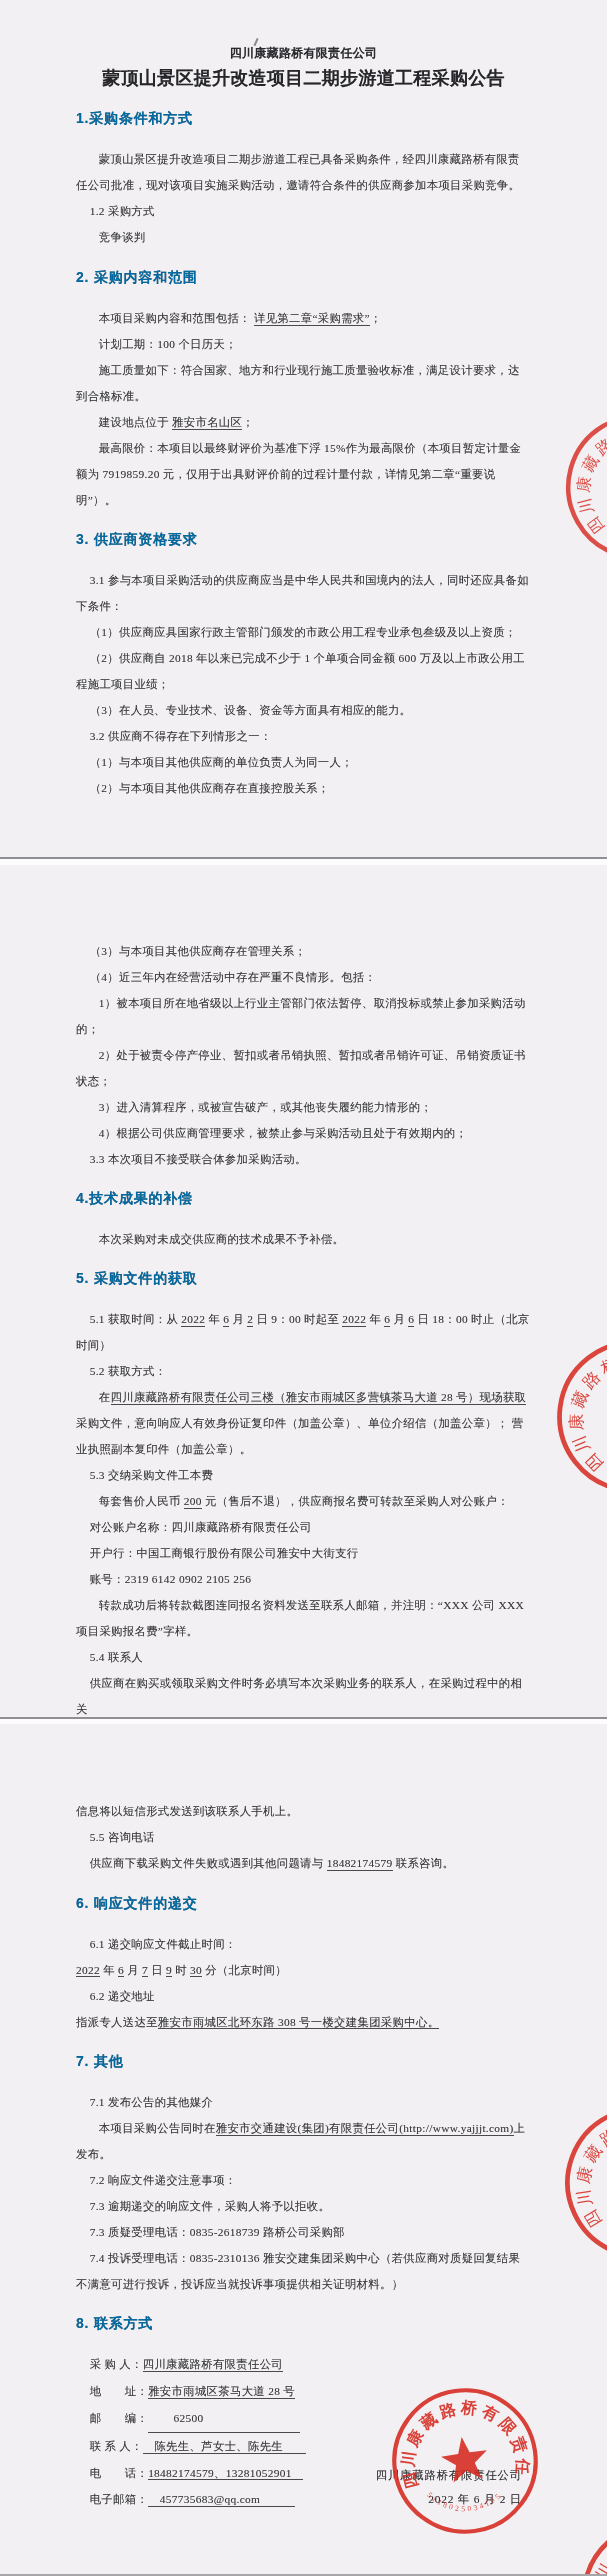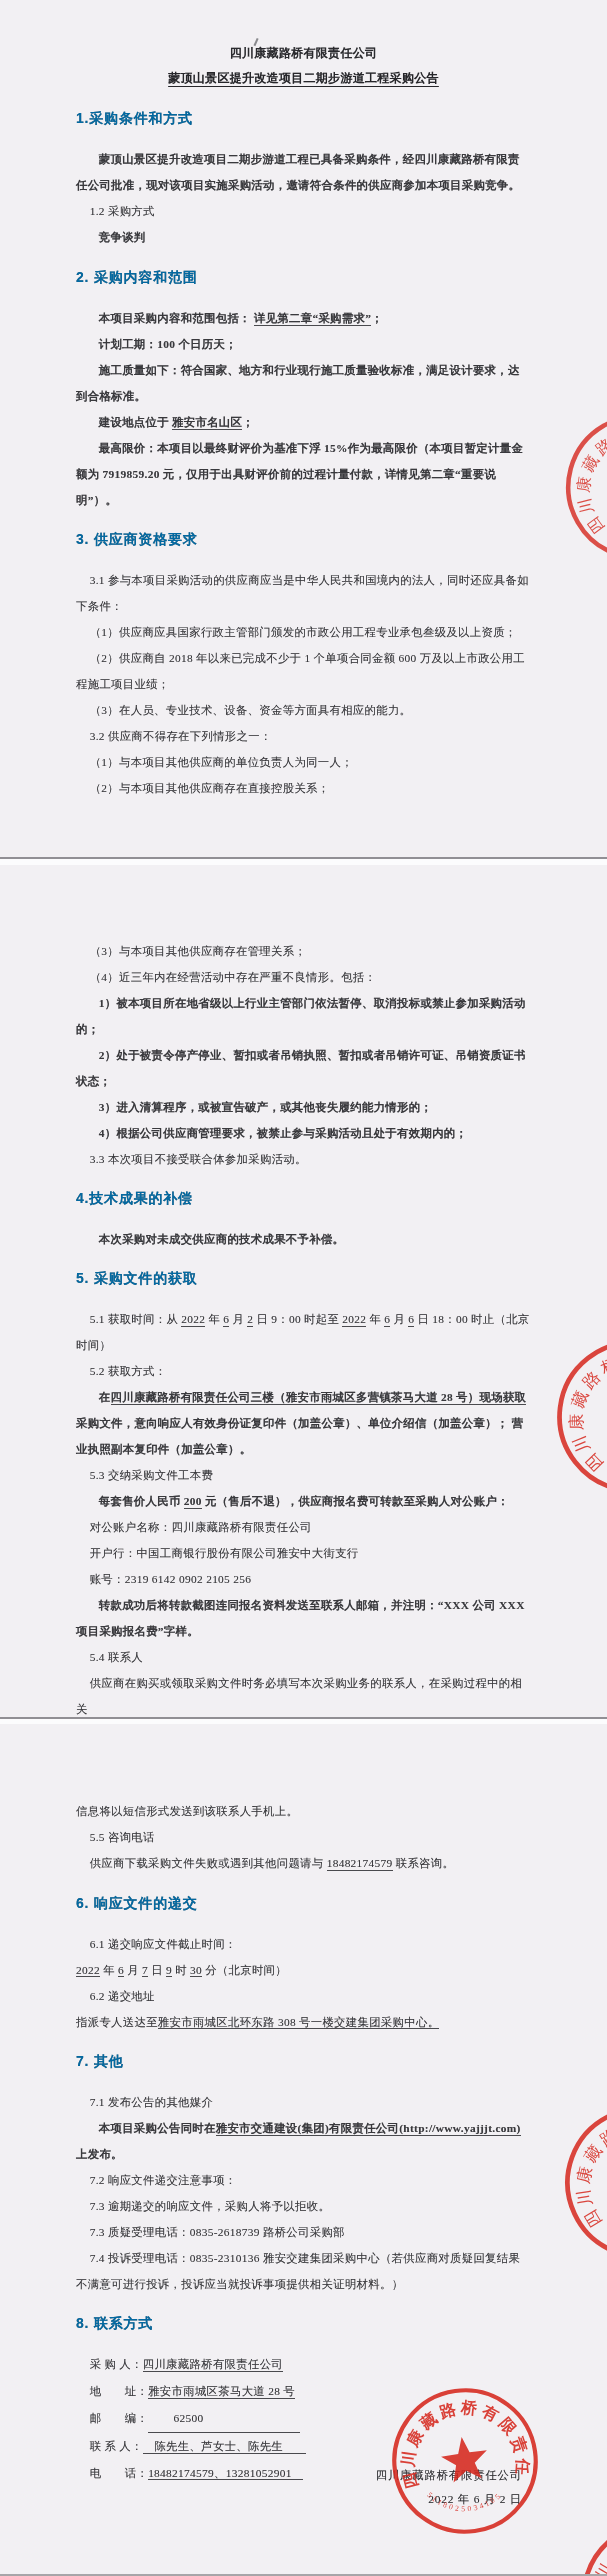--- a/index.html
+++ b/index.html
@@ -6,26 +6,26 @@
   .doc{width:607px;height:2576px;position:relative;background:#fdfdfd;overflow:hidden;
        font-family:"Liberation Serif","DejaVu Serif",serif;color:#39393d;}
   .page{position:relative;width:607px;background:#f2f0f3;overflow:hidden;box-sizing:border-box;
         padding-left:76px;padding-right:76px;}
   .page1{height:857px;padding-top:41px;}
   .page2{height:852px;padding-top:73px;}
   .page3{height:852px;padding-top:74px;border-bottom:2.3px solid #a7a5a8;}
   .page-gap{height:7.6px;background:#fcfcfd;border-top:2.3px solid #918f94;box-sizing:border-box;}
   p{margin:0;font-size:11.4px;line-height:26px;letter-spacing:0.3px;
     text-shadow:0 0 0.5px rgba(60,60,60,0.4);overflow-wrap:anywhere;}
-  .ind{text-indent:2em;font-weight:bold;}
+  .ind{text-indent:2em;}
   .ind1{text-indent:1.2em;}
   .t1{text-align:center;font-weight:bold;font-size:12px;color:#2a2a2e;line-height:24px;
       font-family:"Liberation Sans","DejaVu Sans",sans-serif;}
-  .t2{text-align:center;font-weight:bold;font-size:12px;color:#26262a;line-height:27px;
-      text-decoration:underline;text-underline-offset:3.8px;
+  .t2{text-align:center;font-weight:bold;font-size:18px;color:#26262a;line-height:27px;
+      text-underline-offset:3.8px;
       font-family:"Liberation Sans","DejaVu Sans",sans-serif;}
   .h1{font-weight:bold;font-size:14px;color:#0369a1;line-height:30px;margin:11.4px 0 13px;
       letter-spacing:0.8px;font-family:"Liberation Sans","DejaVu Sans",sans-serif;
       text-shadow:0 0 0.4px rgba(20,20,20,0.5);}
   .u{border-bottom:0.9px solid #4a4a4e;padding-bottom:0.8px;}
   .fill{display:inline-block;min-width:152px;}
   .contact p{line-height:26.6px;}
   .sig{position:absolute;right:85px;top:740px;text-align:right;z-index:3;}
   .sig p{line-height:23.5px;letter-spacing:0.8px;color:#2e2e32;}
   .stamp{position:absolute;pointer-events:none;}
@@ -131,20 +131,21 @@
     <p class="ind1">7.3  质疑受理电话：0835-2618739 路桥公司采购部</p>
     <p class="ind1">7.4  投诉受理电话：0835-2310136 雅安交建集团采购中心（若供应商对质疑回复结果不满意可进行投诉，投诉应当就投诉事项提供相关证明材料。）</p>
 
     <p class="h1">8.  联系方式</p>
     <div class="contact">
       <p class="ind1"><span>采 购 人：</span><span class="u">四川康藏路桥有限责任公司</span></p>
       <p class="ind1"><span>地　　址：</span><span class="u">雅安市雨城区茶马大道 28 号</span></p>
       <p class="ind1"><span>邮　　编：</span><span class="u fill">　62500</span></p>
       <p class="ind1"><span>联 系 人：</span><span class="u">　陈先生、芦女士、陈先生　　</span></p>
       <p class="ind1"><span>电　　话：</span><span class="u">18482174579、13281052901　</span></p>
+      <p class="ind1"><span>电子邮箱：</span><span class="u">　457735683@qq.com　　　</span></p>
     </div>
 
     <div class="sig">
       <p>四川康藏路桥有限责任公司</p>
       <p>2022 年 6 月 2 日</p>
     </div>
 
     <svg class="stamp" style="left:389px;top:661px;width:152px;height:152px;opacity:.88;transform:rotate(-8deg);z-index:4;" viewBox="0 0 200 200">
       <circle cx="100" cy="100" r="93" fill="none" stroke="#d6281e" stroke-width="5.5"></circle>
       <polygon points="100,68 107.6,89.5 130.4,90.1 112.4,104 118.8,125.9 100,113 81.2,125.9 87.6,104 69.6,90.1 92.4,89.5" fill="#d6281e"></polygon>

